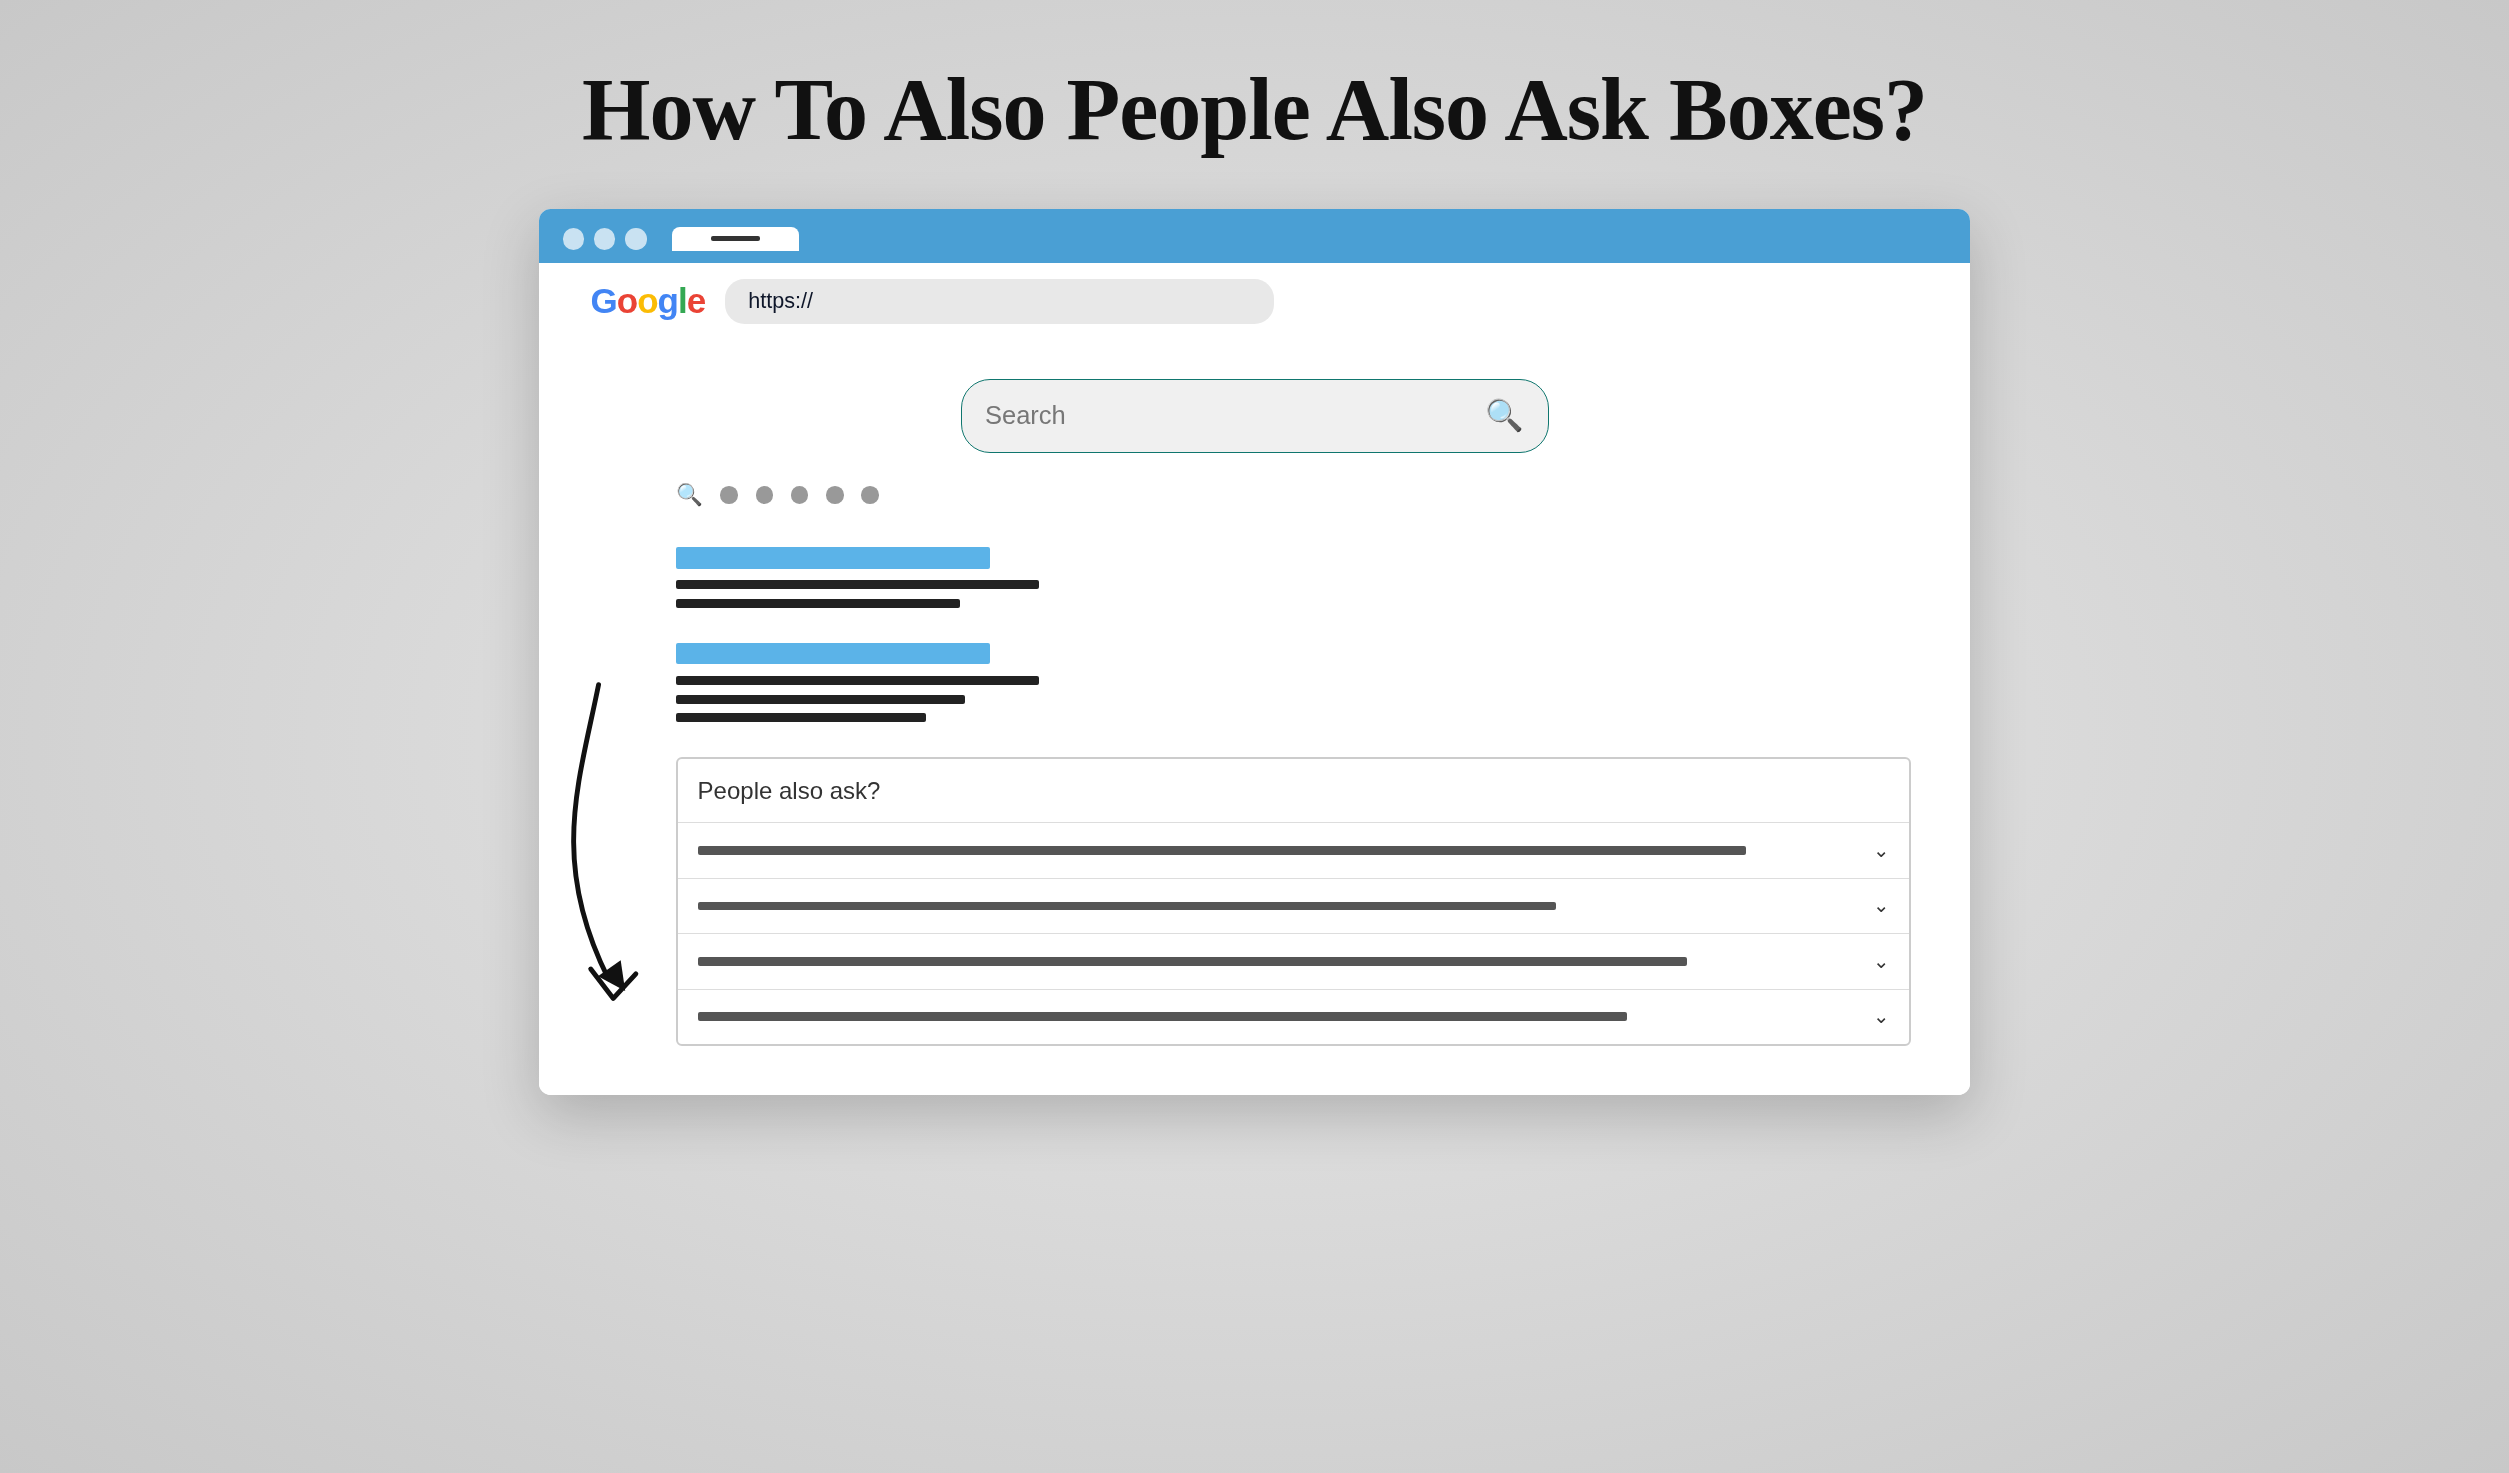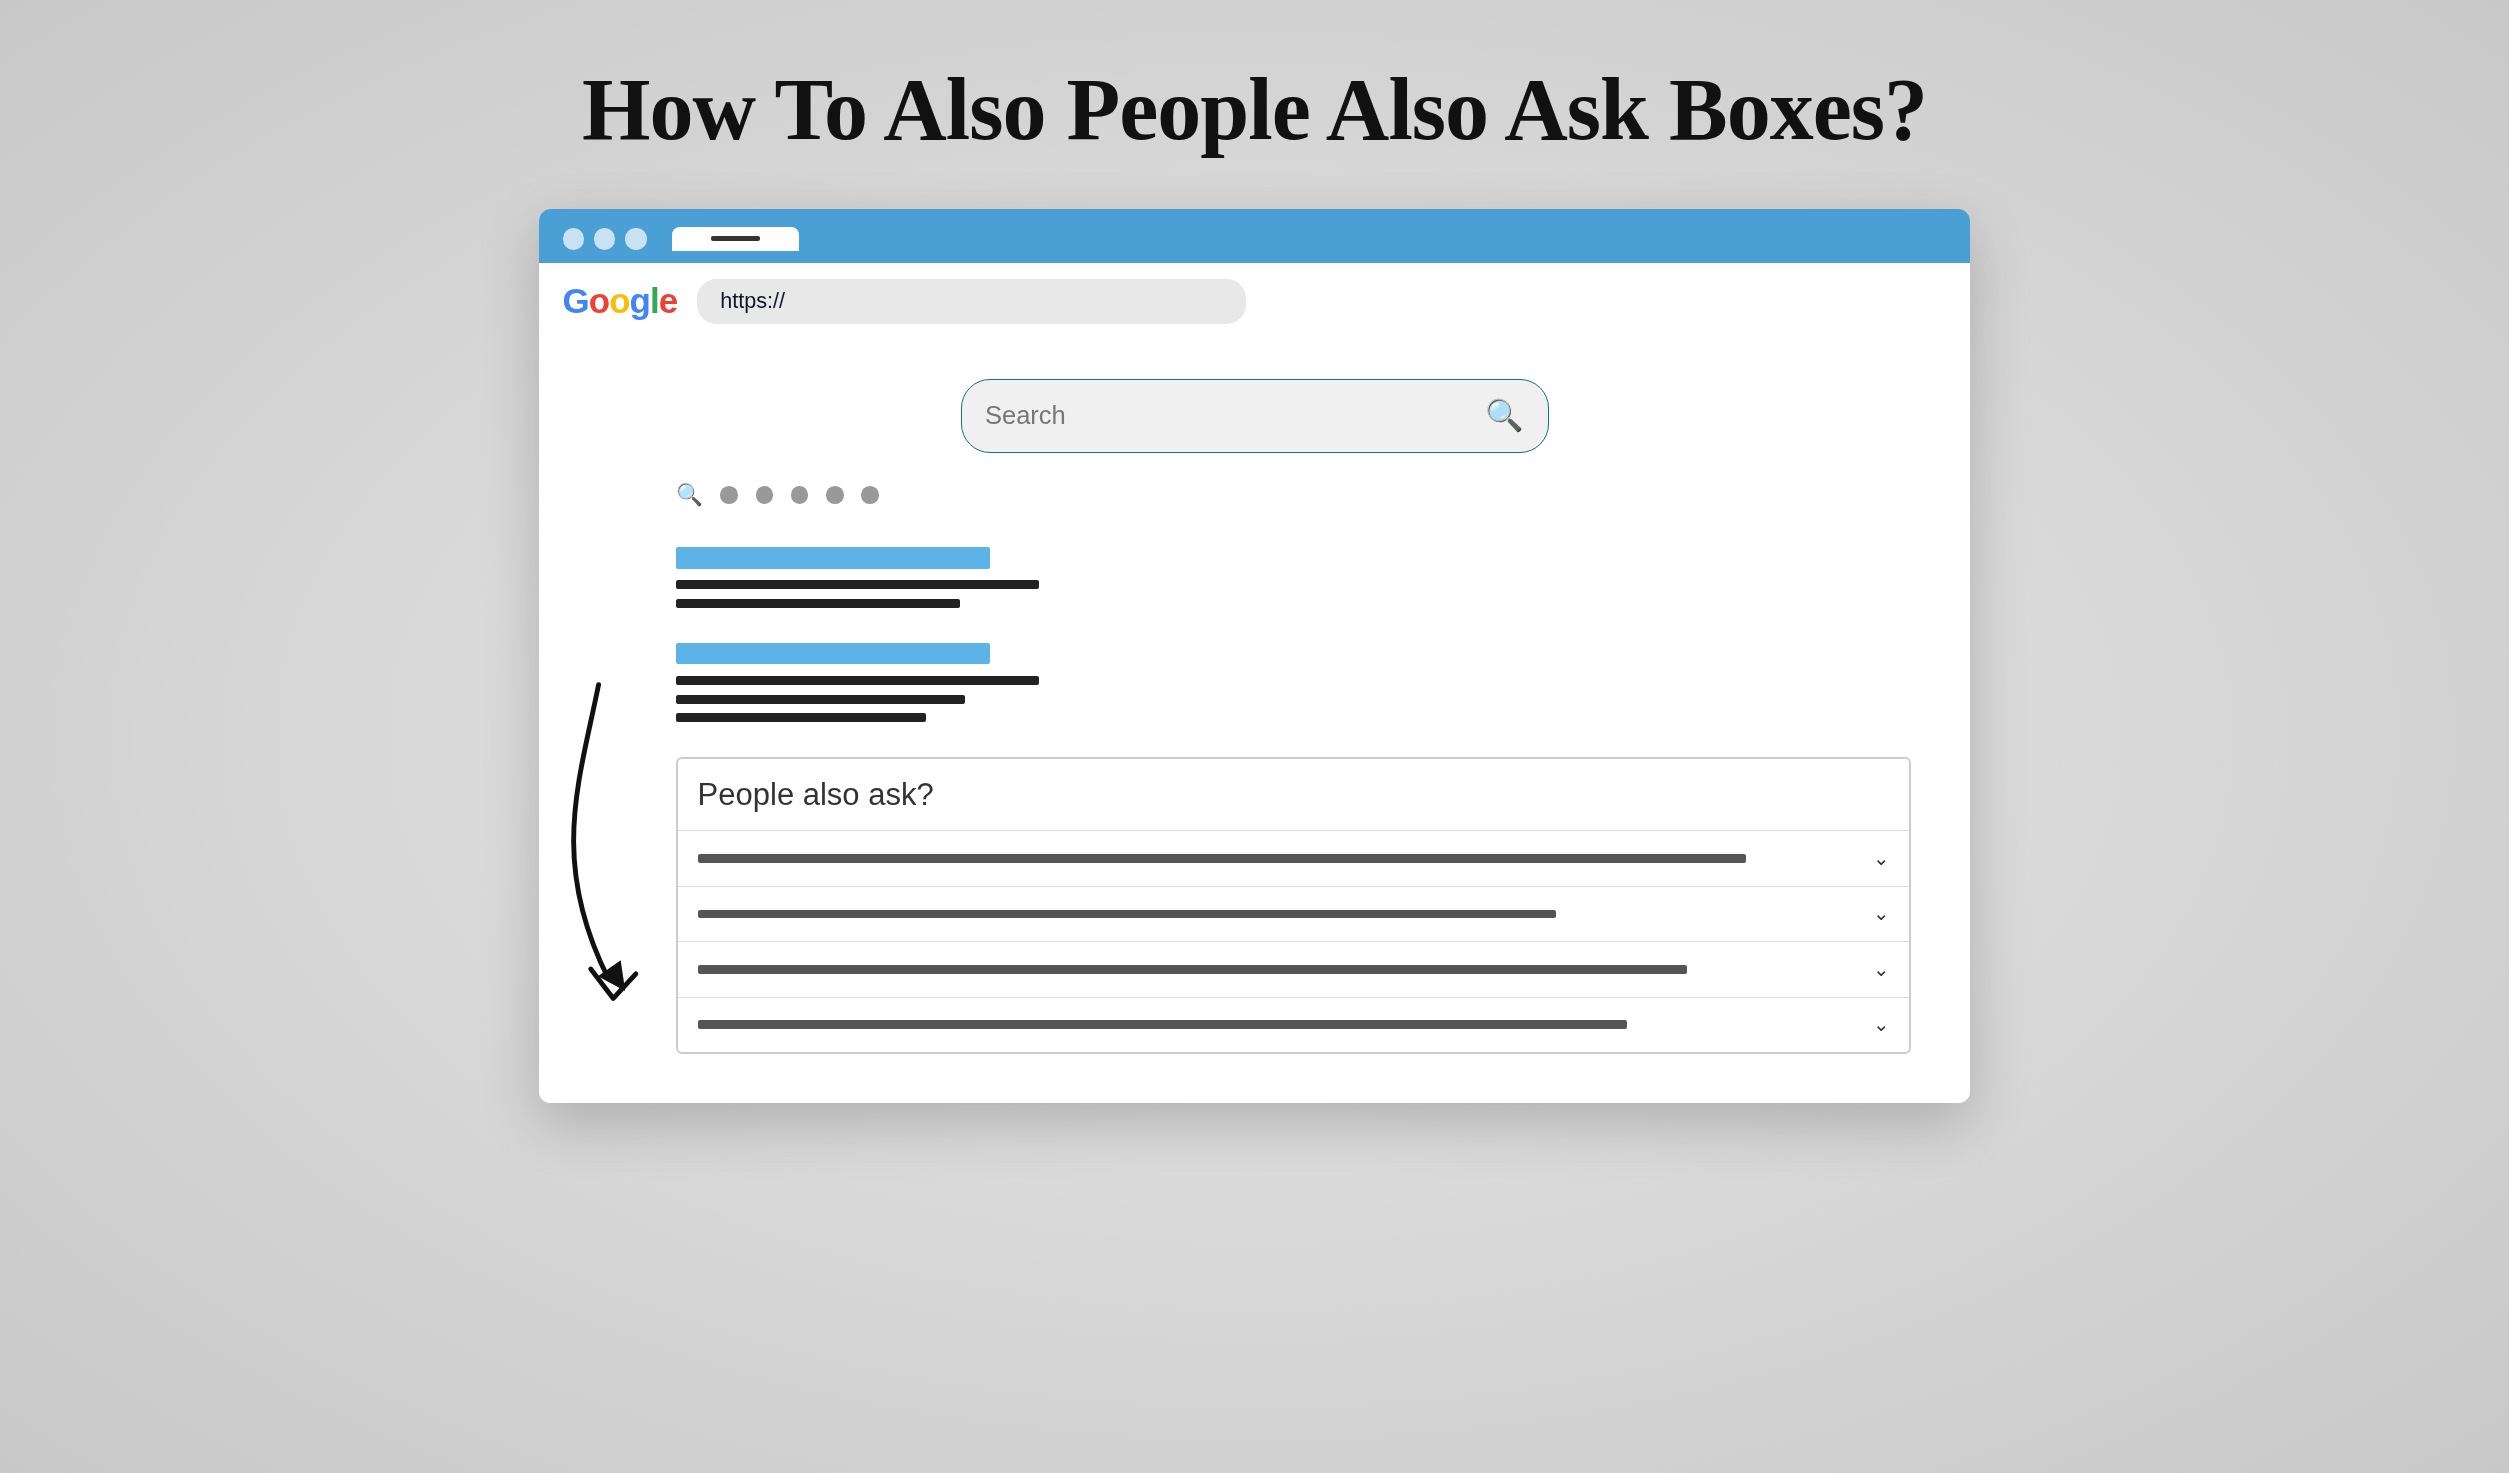--- a/index.html
+++ b/index.html
@@ -78,20 +78,21 @@
       background: #333;
       border-radius: 2px;
     }
 
     .browser-address-bar-row {
       background: #fff;
       padding: 15.7px 23.5px;
       display: flex;
       align-items: center;
       gap: 19.6px;
+      margin-left: 28px;
     }
 
     .google-logo {
       font-size: 35px;
       font-weight: bold;
       letter-spacing: -1px;
     }
     .google-logo .g { color: #4285F4; }
     .google-logo .o1 { color: #EA4335; }
     .google-logo .o2 { color: #FBBC05; }
@@ -208,21 +209,21 @@
 
     
     .paa-box {
       border: 2px solid #ccc;
       border-radius: 5.9px;
       margin-top: 19.6px;
       overflow: hidden;
     }
 
     .paa-title {
-      font-size: 31px;
+      font-size: 24px;
       color: #333;
       padding: 17.6px 19.6px;
       font-weight: normal;
     }
 
     .paa-item {
       border-top: 1px solid #ddd;
       display: flex;
       align-items: center;
       justify-content: space-between;

